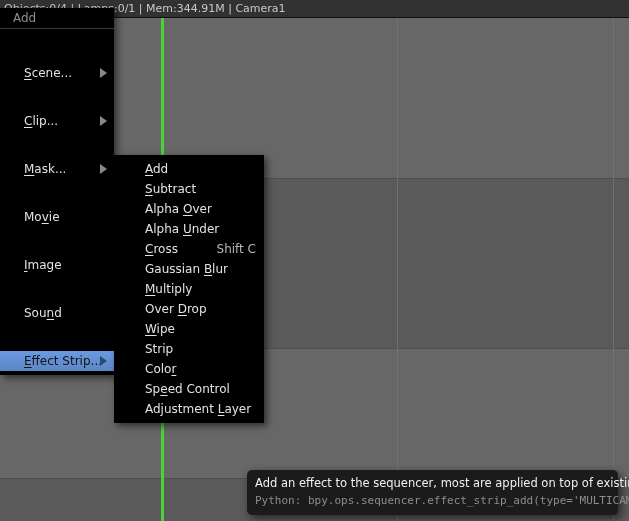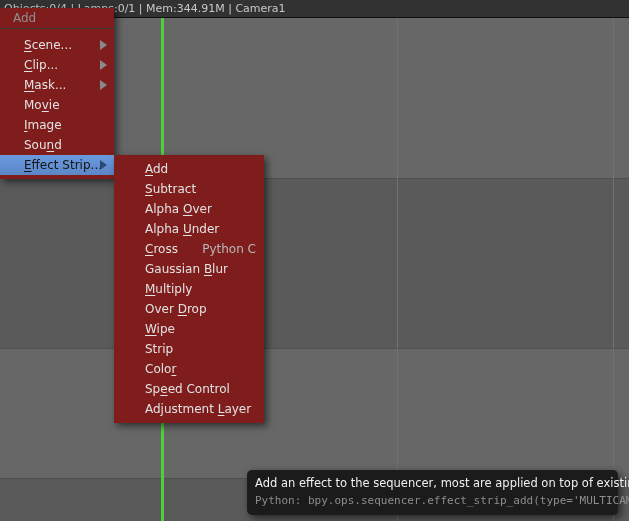--- a/index.html
+++ b/index.html
@@ -68,21 +68,21 @@
   #topbar-text {
     color: #c8c8c8;
     font-size: 11px;
     padding-left: 4px;
     white-space: nowrap;
   }
 
   
   .menu-panel {
     position: absolute;
-    background: #7f1d1d;
+    background: #000000;
     box-shadow: 3px 3px 7px rgba(0,0,0,0.55);
     box-sizing: border-box;
     z-index: 30;
   }
   .menu-title {
     color: #8e8e8e;
     font-size: 12px;
     height: 21px;
     line-height: 21px;
     padding-left: 13px;
@@ -125,21 +125,21 @@
   .menu-row.selected .menu-arrow { border-left-color: #2c4a75; }
   .menu-gap { height: 6px; }
 
   
   #add-menu {
     left: 0px;
     top: 8px;
     width: 114px;
     padding-bottom: 4px;
   }
-  #add-menu .menu-row { padding-left: 24px; }
+  #add-menu .menu-row { padding-left: 24px; margin-top: 28px; }
 
   
   #effect-menu {
     left: 114px;
     top: 155px;
     width: 150px;
     padding-top: 4px;
     padding-bottom: 4px;
   }
   #effect-menu .menu-row { padding-left: 31px; }
@@ -236,21 +236,21 @@
         <span class="menu-label"><u>S</u>ubtract</span>
       </div>
       <div class="menu-row">
         <span class="menu-label">Alpha <u>O</u>ver</span>
       </div>
       <div class="menu-row">
         <span class="menu-label">Alpha <u>U</u>nder</span>
       </div>
       <div class="menu-row">
         <span class="menu-label"><u>C</u>ross</span>
-        <span class="menu-shortcut">Python C</span>
+        <span class="menu-shortcut">Shift C</span>
       </div>
       <div class="menu-row">
         <span class="menu-label">Gaussian <u>B</u>lur</span>
       </div>
       <div class="menu-row">
         <span class="menu-label"><u>M</u>ultiply</span>
       </div>
       <div class="menu-row">
         <span class="menu-label">Over <u>D</u>rop</span>
       </div>

